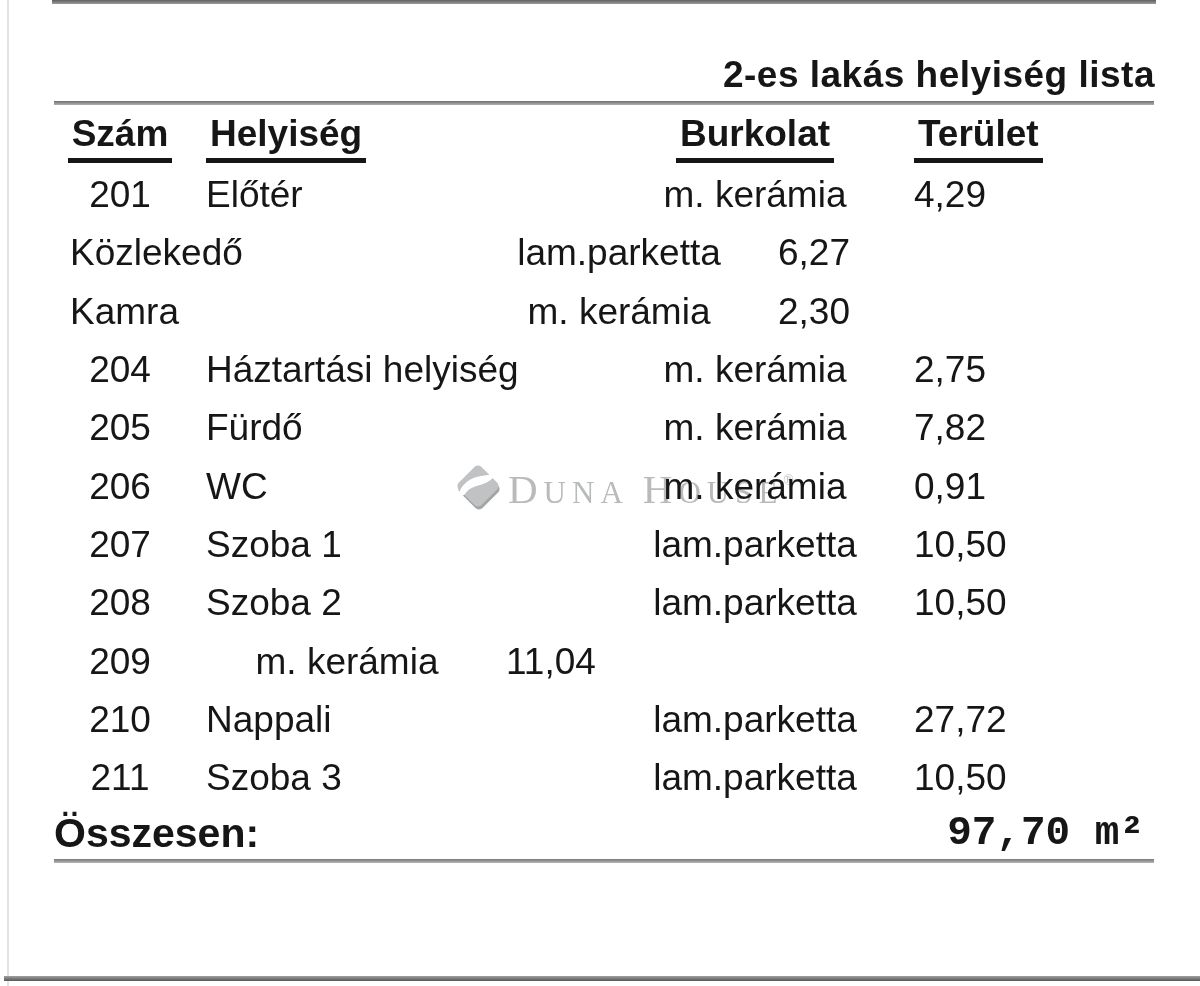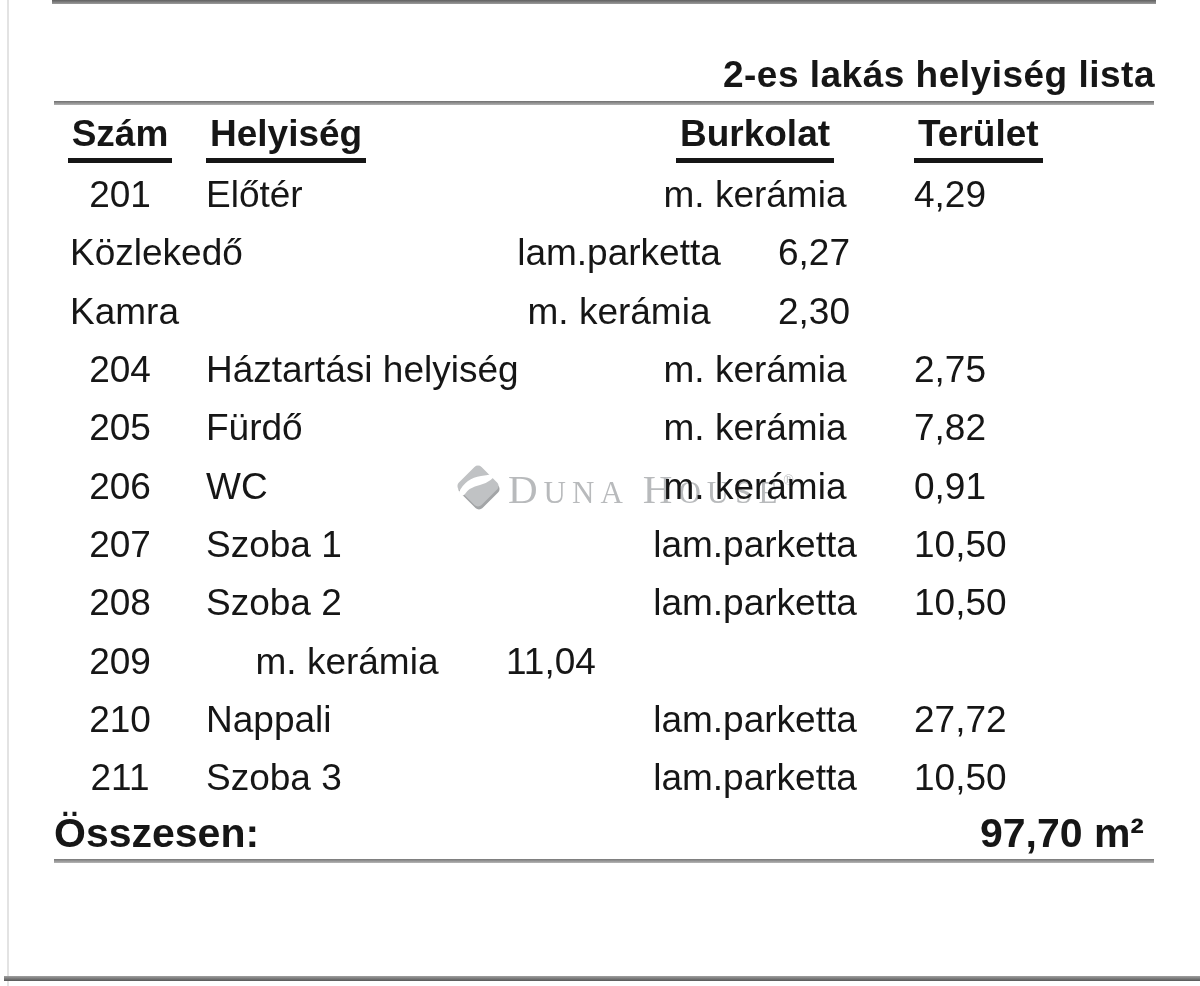--- a/index.html
+++ b/index.html
@@ -55,21 +55,21 @@
   }
   .thead .c4 .hlabel { margin-right:-28px; }
   .tbody { position:absolute; top:166px; left:0; width:100%; }
   .tbody .row { height:58.3px; font-size:37px; }
   .total-row {
     position:absolute; top:810px; left:0; width:100%; height:50px;
     display:flex; align-items:flex-start; justify-content:space-between;
     font-size:41px; font-weight:bold;
   }
   .total-label { padding-left:2px; }
-  .total-value { padding-right:11px; }
+  .total-value { padding-right:11px;font-family:Liberation Mono, monospace; }
   .bottom-rule {
     position:absolute; top:859px; left:2px; width:1100px; height:4px;
     background:linear-gradient(#787878,#b5b5b5);
   }
 </style>
 </head>
 <body>
 
 <div class="page">
 

